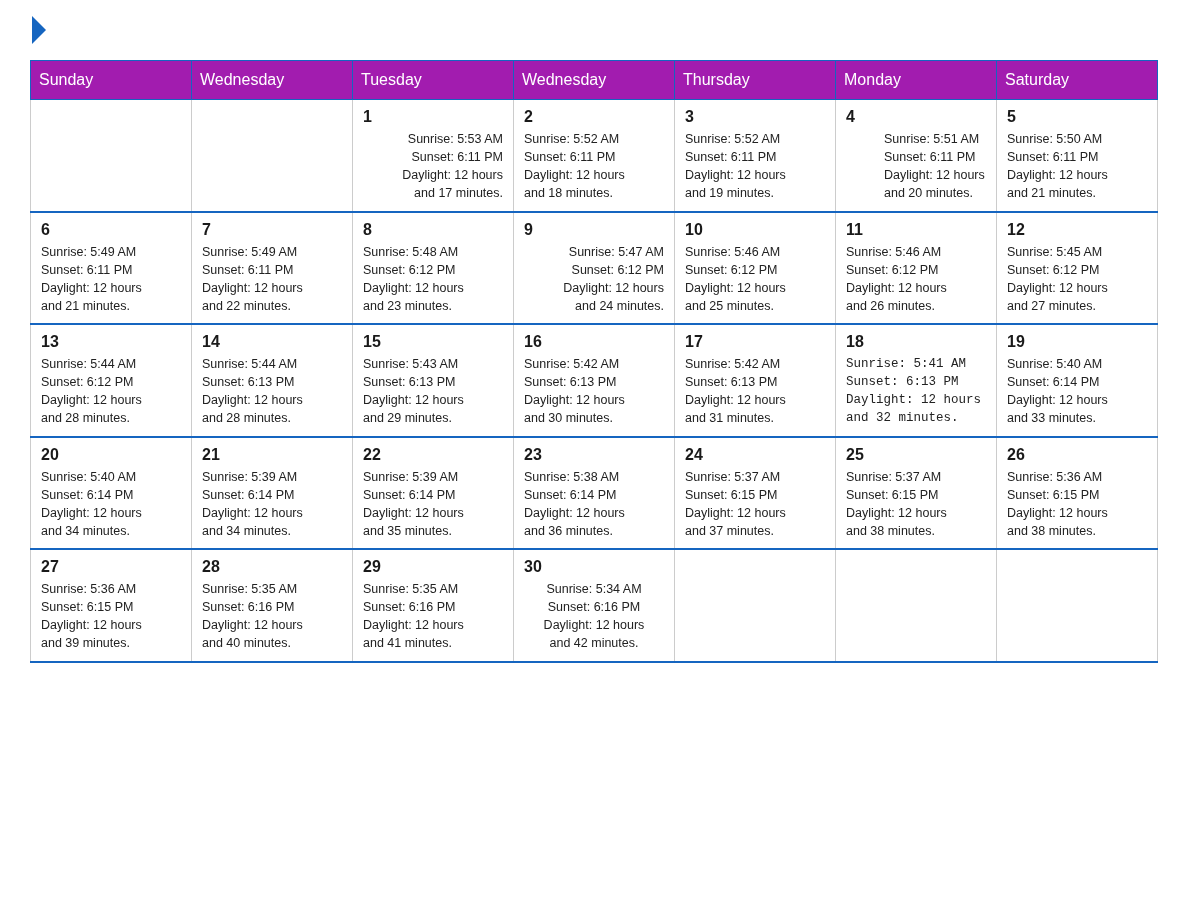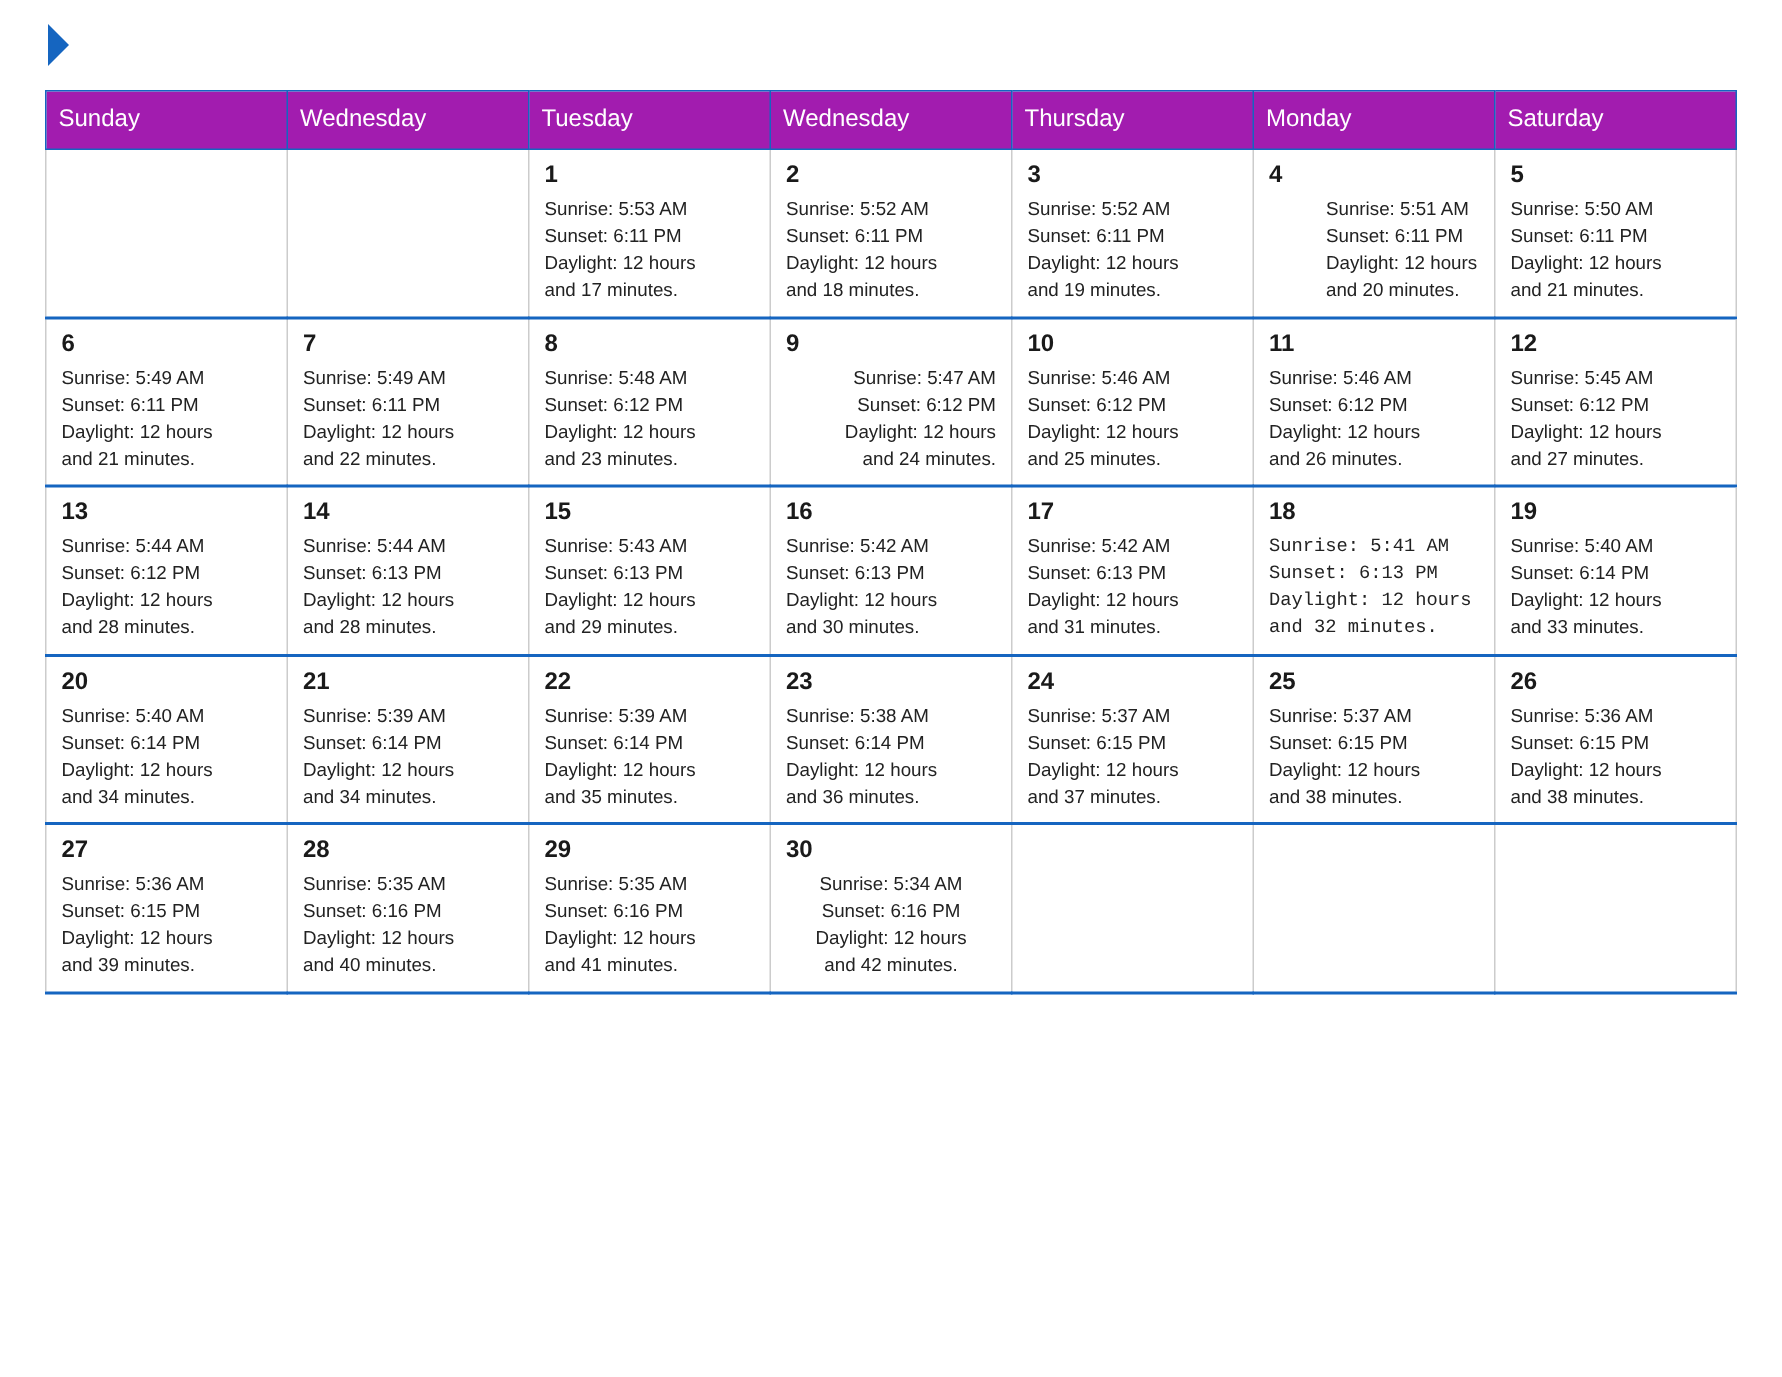--- a/index.html
+++ b/index.html
@@ -141,21 +141,21 @@
         <th>Monday</th>
         <th>Saturday</th>
       </tr>
   </thead>
   <tbody id="calendar-body">
   <tr>
         <td class="empty-cell"></td>
         <td class="empty-cell"></td>
         <td>
           <span class="day-number">1</span>
-          <div class="day-info" style="white-space: pre-line;">Sunrise: 5:53 AM
+          <div class="day-info" style="white-space: pre-line; text-align: right;">Sunrise: 5:53 AM
 Sunset: 6:11 PM
 Daylight: 12 hours
 and 17 minutes.</div>
         </td>
         <td>
           <span class="day-number">2</span>
           <div class="day-info" style="white-space: pre-line;">Sunrise: 5:52 AM
 Sunset: 6:11 PM
 Daylight: 12 hours
 and 18 minutes.</div>

